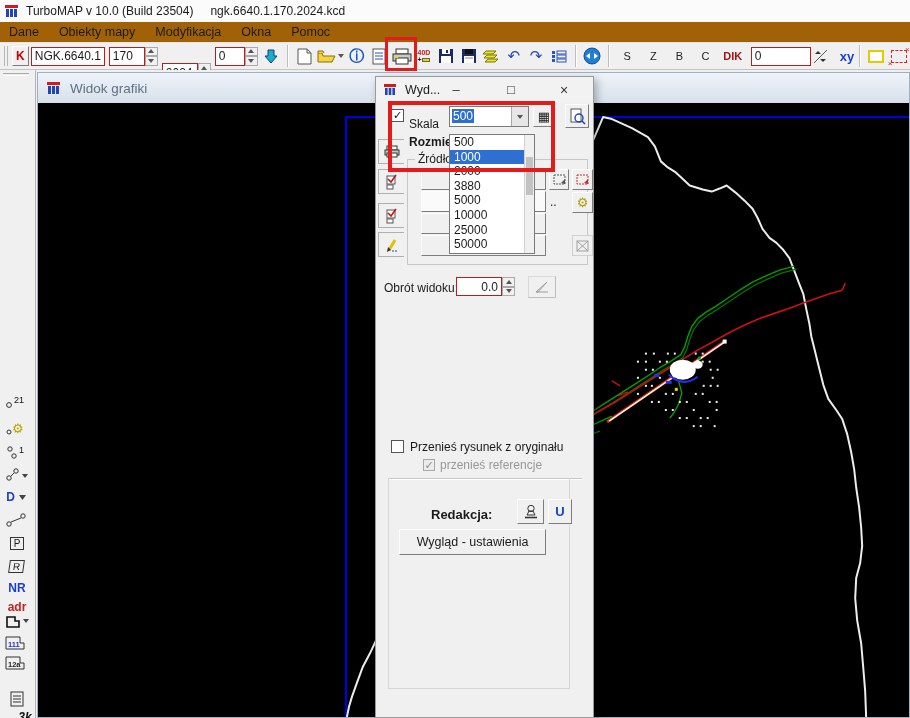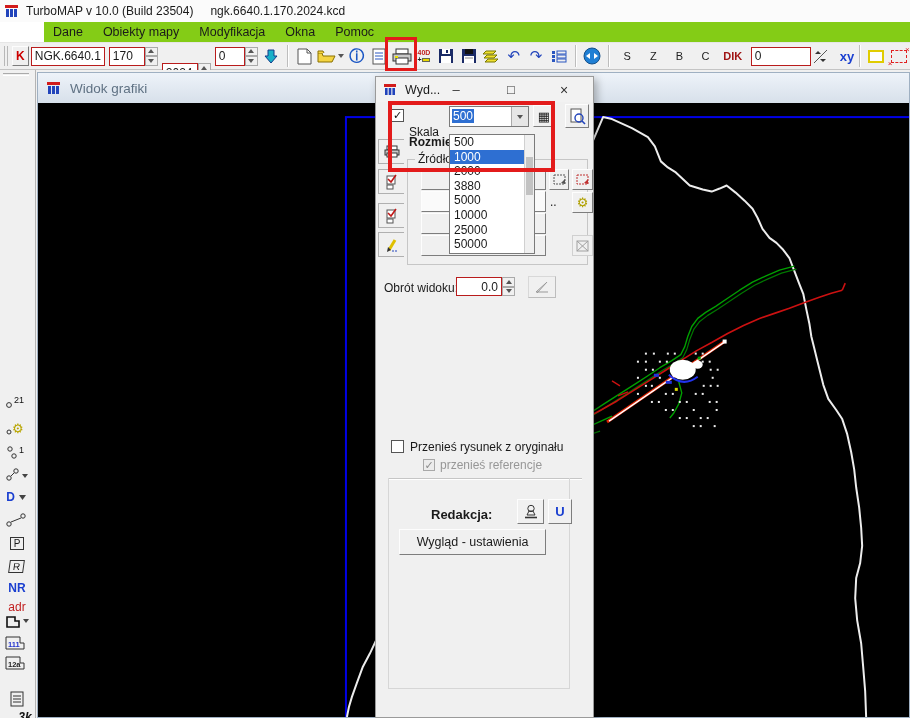--- a/index.html
+++ b/index.html
@@ -3,22 +3,22 @@
 <meta charset="utf-8">
 <style>
   * { box-sizing: border-box; margin: 0; padding: 0; }
   html,body { width:910px; height:718px; overflow:hidden; background:#fff;
     font-family:"Liberation Sans", sans-serif; color:#1a1a1a; }
 
   
   .titlebar { height:22px; background:#fbfbfb; display:flex; align-items:center;
     font-size:12px; padding-left:4px; gap:7px; }
   .titlebar .fname { margin-left:10px; }
-  .menubar { height:20px; background:#84cc16; display:flex; align-items:center;
-    gap:20px; padding-left:9px; font-size:12.5px;margin-left:44px; }
+  .menubar { height:20px; background:#a16207; display:flex; align-items:center;
+    gap:20px; padding-left:9px; font-size:12.5px; }
   .menu-item { cursor:default; }
   .toolbar { height:28px; background:#f0f0f0; border-top:1px solid #e6e6e6;
     border-bottom:1px solid #c4c4c4; display:flex; align-items:center; font-size:12px; }
   .grip { width:4px; height:20px; border-left:1px solid #b8b8b8; border-right:1px solid #b8b8b8; margin:0 4px; }
   .sep { width:1px; height:22px; background:#bdbdbd; box-shadow:1px 0 0 #fff; margin:0 5px; }
   .btn3d { background:#f0f0f0; border:1px solid; border-color:#fdfdfd #7d7d7d #7d7d7d #fdfdfd;
     display:flex; align-items:center; justify-content:center; }
   .field { background:#fff; border:1px solid #b91c1c; height:19px; font-size:12px;
     display:flex; align-items:center; padding:0 3px; }
   .spin { display:flex; flex-direction:column; width:13px; height:19px; }
@@ -306,21 +306,21 @@
       <div class="sb-item" style="top: 462px;">
         <span style="border:1.5px solid #333;padding:0 3px;font-size:10px;">P</span>
       </div>
       <div class="sb-item" style="top: 485px;">
         <span style="border:1.5px solid #333;padding:0 3px;font-size:10px;transform:skewX(-8deg);display:inline-block;">R</span>
       </div>
       <div class="sb-item" style="top: 507px;">
         <span style="color:#1a3fd0;font-weight:bold;font-style:normal;font-size:12px;">NR</span>
       </div>
       <div class="sb-item" style="top: 526px;">
-        <span style="color:#c22222;font-weight:normal;font-style:normal;font-size:12px;text-align:right;">adr</span>
+        <span style="color:#c22222;font-weight:bold;font-style:normal;font-size:12px;text-align:right;">adr</span>
       </div>
       <div class="sb-item" style="top: 541px;">
         <svg width="26" height="18">
           <path d="M3 14 L3 4 L11 4 L11 8 L15 8 L15 14 Z" fill="none" stroke="#111" stroke-width="1.6"></path>
           <polygon points="19,6 25,6 22,10" fill="#444"></polygon>
         </svg>
       </div>
       <div class="sb-item" style="top: 562px;">
         <svg width="26" height="18">
           <path d="M2 15 L2 3 L16 3 L16 9 L20 9 L20 15 Z" fill="none" stroke="#333"></path>
@@ -440,21 +440,21 @@
           <rect x="5.7" y="5" width="2.6" height="7" fill="#2244bb"></rect>
           <rect x="9.4" y="5" width="2.6" height="7" fill="#2244bb"></rect>
         </svg>
       <span>Wyd...</span>
     </div>
     <div class="dlg-ctl" style="left:64px;">–</div>
     <div class="dlg-ctl" style="left:119px;">□</div>
     <div class="dlg-ctl" style="left:172px;font-size:14px;">×</div>
 
     <div class="chk" style="position:absolute;left:15px;top:32px;">✓</div>
-    <span class="dlg-label" style="left:33px;top:48px;text-align:right;">Skala</span>
+    <span class="dlg-label" style="left:33px;top:40px;text-align:right;">Skala</span>
     <div class="combo" style="left:73px;top:29px;width:80px;height:21px;">
       <div class="val"><span>500</span></div>
       <div class="arrow">
           <div class="tri-dn"></div>
         </div>
     </div>
     <div class="btn3d" style="position:absolute;left:157px;top:28px;width:22px;height:22px;font-size:13px;">
         <span>▦</span>
       </div>
     <div class="btn3d" style="position:absolute;left:189px;top:27px;width:24px;height:24px;">

